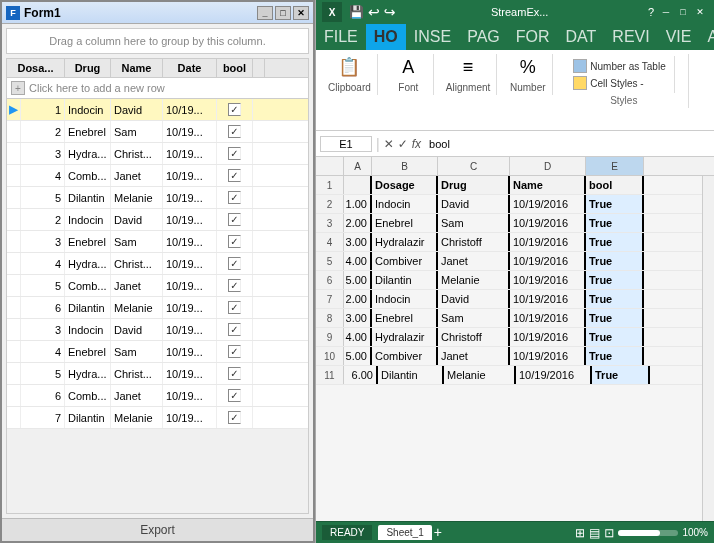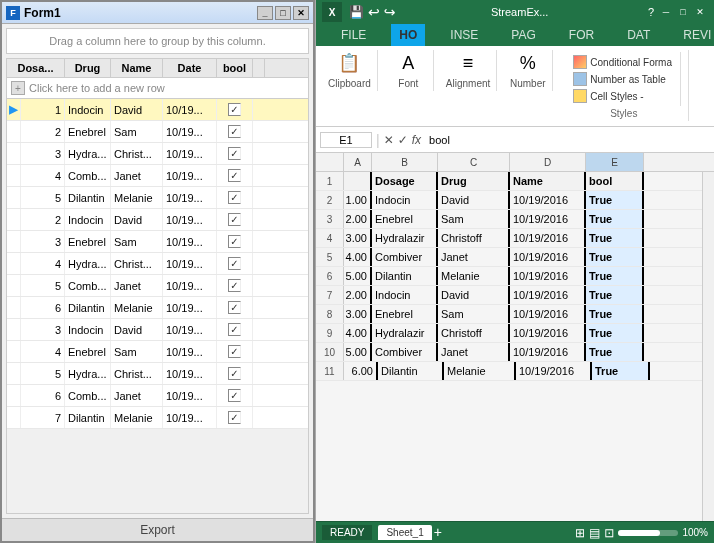--- a/index.html
+++ b/index.html
@@ -84,21 +84,21 @@
     .excel-save-icon { width: 18px; height: 18px; display:flex; align-items:center; justify-content:center; font-size:12px; margin: 0 2px; }
     .excel-title { flex: 1; text-align: center; font-size: 11px; }
     .excel-help { margin: 0 4px; font-size: 11px; }
     .excel-win-btns { display: flex; gap: 1px; }
     .excel-win-btn { width: 16px; height: 14px; font-size: 9px; display:flex; align-items:center; justify-content:center; color:white; cursor:pointer; }
 
     
     .ribbon { background: white; border-bottom: 1px solid #ccc; }
     .ribbon-tabs { display: flex; background: #217346; }
     .ribbon-tab {
-      padding: 4px 8px; font-size: 12px; color: rgba(255,255,255,0.8); cursor: pointer; margin-left: 17px;
+      padding: 4px 8px; font-size: 16px; color: rgba(255,255,255,0.8); cursor: pointer;
     }
     .ribbon-tab.active { background: #0ea5e9; color: #333; font-weight: bold; }
     .ribbon-content { display: flex; padding: 4px 6px; align-items: flex-start; gap: 6px; min-height: 80px; }
     .ribbon-group { display: flex; flex-direction: column; align-items: center; border-right: 1px solid #ddd; padding: 2px 6px; min-width: 50px; }
     .ribbon-group-btns { display: flex; gap: 4px; margin-bottom: 2px; }
     .ribbon-group-label { font-size: 10px; color: #555; margin-top: 2px; }
     .ribbon-btn { display: flex; flex-direction: column; align-items: center; padding: 2px 4px; cursor: pointer; border-radius: 2px; min-width: 36px; }
     .ribbon-btn-icon { font-size: 18px; line-height: 1; }
     .ribbon-styles { display: flex; flex-direction: column; justify-content: center; gap: 1px; border-right: 1px solid #ddd; padding: 2px 6px; }
     .ribbon-style-item { display: flex; align-items: center; font-size: 10px; color: #333; cursor: pointer; padding: 1px 2px; white-space: nowrap; }
@@ -397,24 +397,20 @@
           <div class="ribbon-btn">
             <span class="ribbon-btn-icon">%</span>
           </div>
         </div>
         <div class="ribbon-group-label">Number</div>
       </div>
 
       <div class="ribbon-group" style="align-items:flex-start;min-width:130px;border-right:1px solid #ddd;">
         <div class="ribbon-styles">
           <div class="ribbon-style-item">
-            <div class="style-icon" style="background:linear-gradient(135deg,#f66,#fc6);width:14px;height:14px;border:1px solid #aaa;"></div>
-            <span>Conditional Forma</span>
-          </div>
-          <div class="ribbon-style-item">
             <div class="style-icon" style="background:#9dc3e6;width:14px;height:14px;border:1px solid #aaa;"></div>
             <span>Number as Table</span>
           </div>
           <div class="ribbon-style-item">
             <div class="style-icon" style="background:#ffd966;width:14px;height:14px;border:1px solid #aaa;"></div>
             <span>Cell Styles -</span>
           </div>
         </div>
         <div class="styles-label">Styles</div>
       </div>

